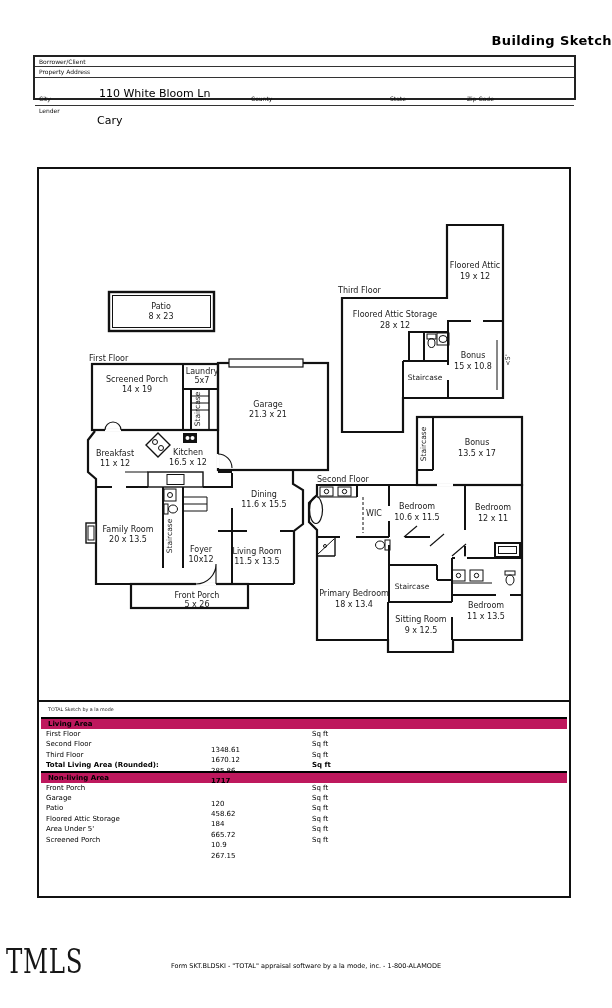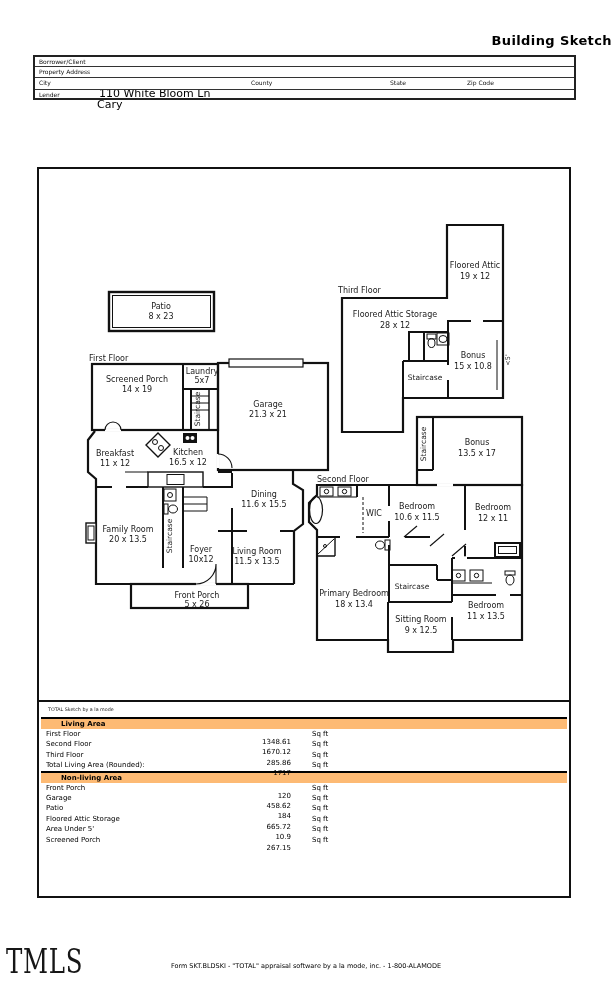--- a/index.html
+++ b/index.html
@@ -31,26 +31,26 @@
   #plan-svg{position:absolute;left:0;top:0;}
   
   #summary-box{
     left:37px;top:702px;width:534px;height:196px;
     border:2px solid #111;border-top:none;box-sizing:border-box;background:#fff;
   }
   #summary-brand{position:absolute;left:9px;top:5px;font-size:4.8px;color:#222;}
   #summary-title{position:absolute;left:0;top:3px;width:100%;text-align:center;font-size:7.5px;font-weight:bold;}
   #summary-body{position:absolute;left:2px;top:15px;width:526px;}
   .sum-divider{height:2px;background:#000;}
-  .sum-bar{height:10px;background:#fdba74;font-size:7px;font-weight:bold;padding-left:20px;line-height:10px;}
+  .sum-bar{height:10px;background:#be185d;font-size:7px;font-weight:bold;padding-left:7px;line-height:10px;}
   .sum-row{position:relative;height:10.4px;font-size:7px;line-height:10.4px;}
   .sum-row .lbl{position:absolute;left:5px;top:0;}
-  .sum-row .num{position:absolute;left:170px;top:8px;width:80px;text-align:right;}
+  .sum-row .num{position:absolute;left:170px;top:16px;width:80px;}
   .sum-row .unit{position:absolute;left:253px;top:0;margin-left:18px;}
-  .sum-row.total{font-weight:normal;}
+  .sum-row.total{font-weight:bold;}
   
   #tmls-logo{
     left:6px;top:941px;font-family:"DejaVu Serif","Liberation Serif",serif;
     font-size:34px;color:#161616;transform:scaleX(.72);transform-origin:left top;
     letter-spacing:1px;
   }
   #footer-line{
     left:0;top:962px;width:612px;text-align:center;font-size:6.5px;color:#000;
   }
   
@@ -66,21 +66,21 @@
 <div id="page-title" class="abs">Building Sketch</div>
 
 <div id="header-table" class="abs">
   <div class="h-row" style="height:9.5px;">
     <span class="h-label">Borrower/Client</span>
   </div>
   <div class="h-row" style="height:11.5px;">
     <span class="h-label">Property Address</span>
     <span class="h-value" style="left:64px;">110 White Bloom Ln</span>
   </div>
-  <div class="h-row" style="height:12px;">
+  <div class="h-row" style="height:12px;margin-top:16px;">
     <span class="h-label">City</span>
     <span class="h-value" style="left:62px;">Cary</span>
     <span class="h-label" style="left:216px;">County</span>
     <span class="h-label" style="left:355px;">State</span>
     <span class="h-label" style="left:432px;">Zip Code</span>
   </div>
   <div class="h-row" style="height:10px;">
     <span class="h-label">Lender</span>
   </div>
 </div>

